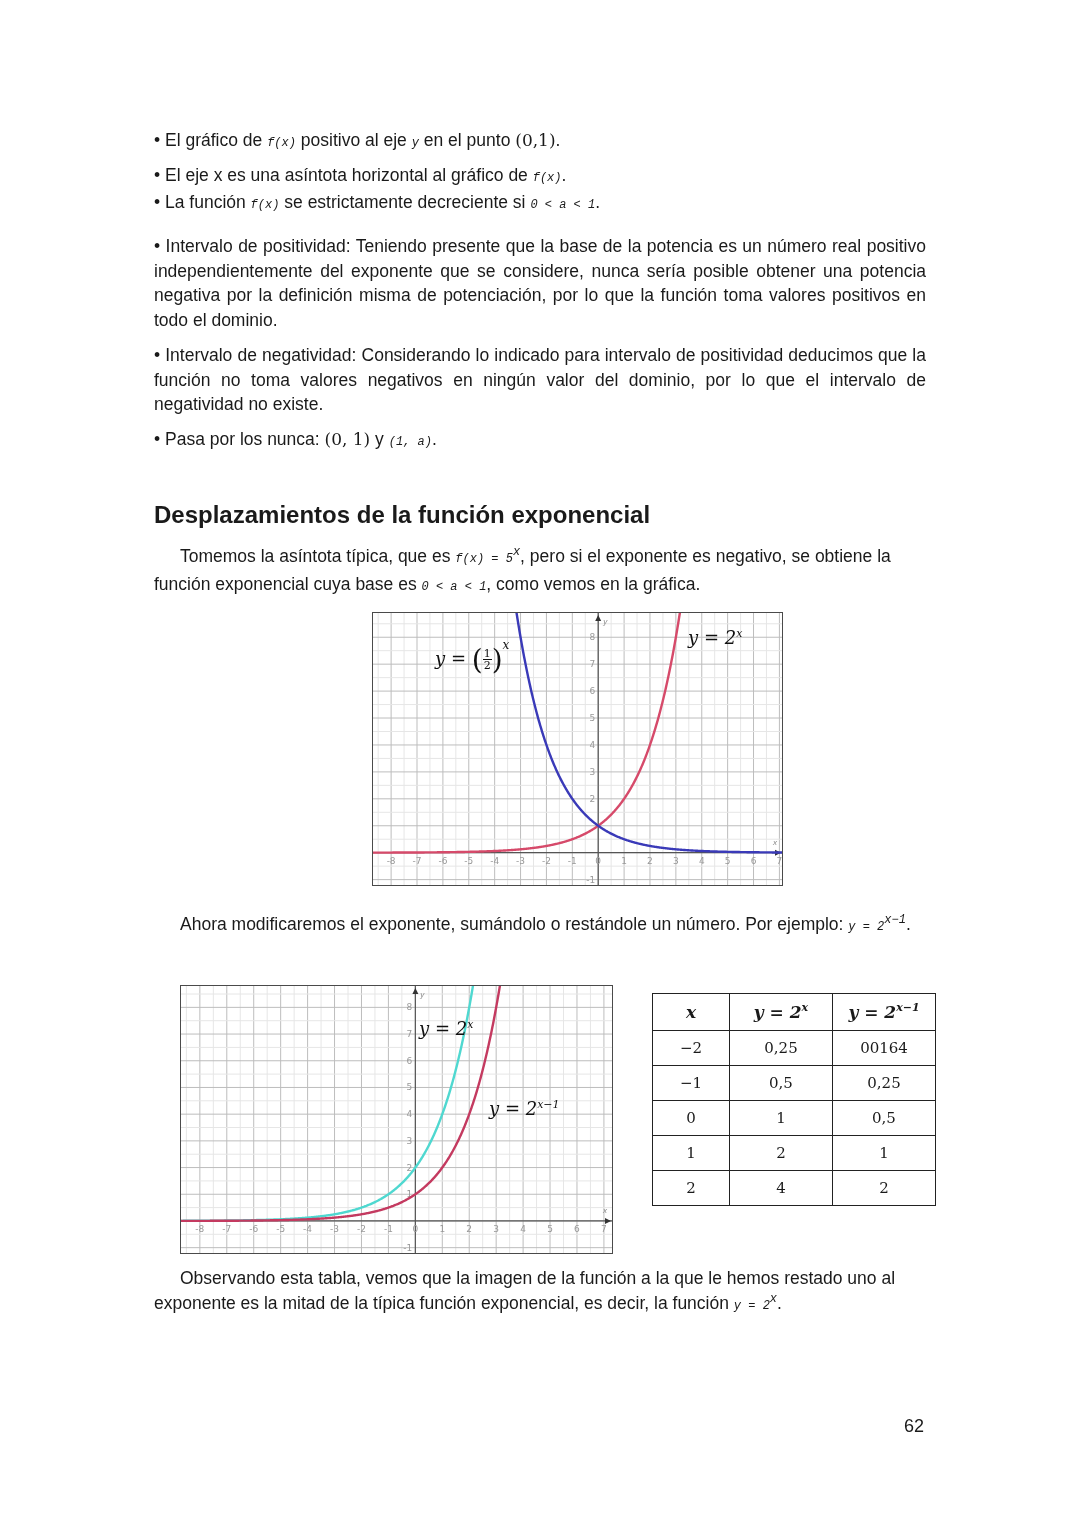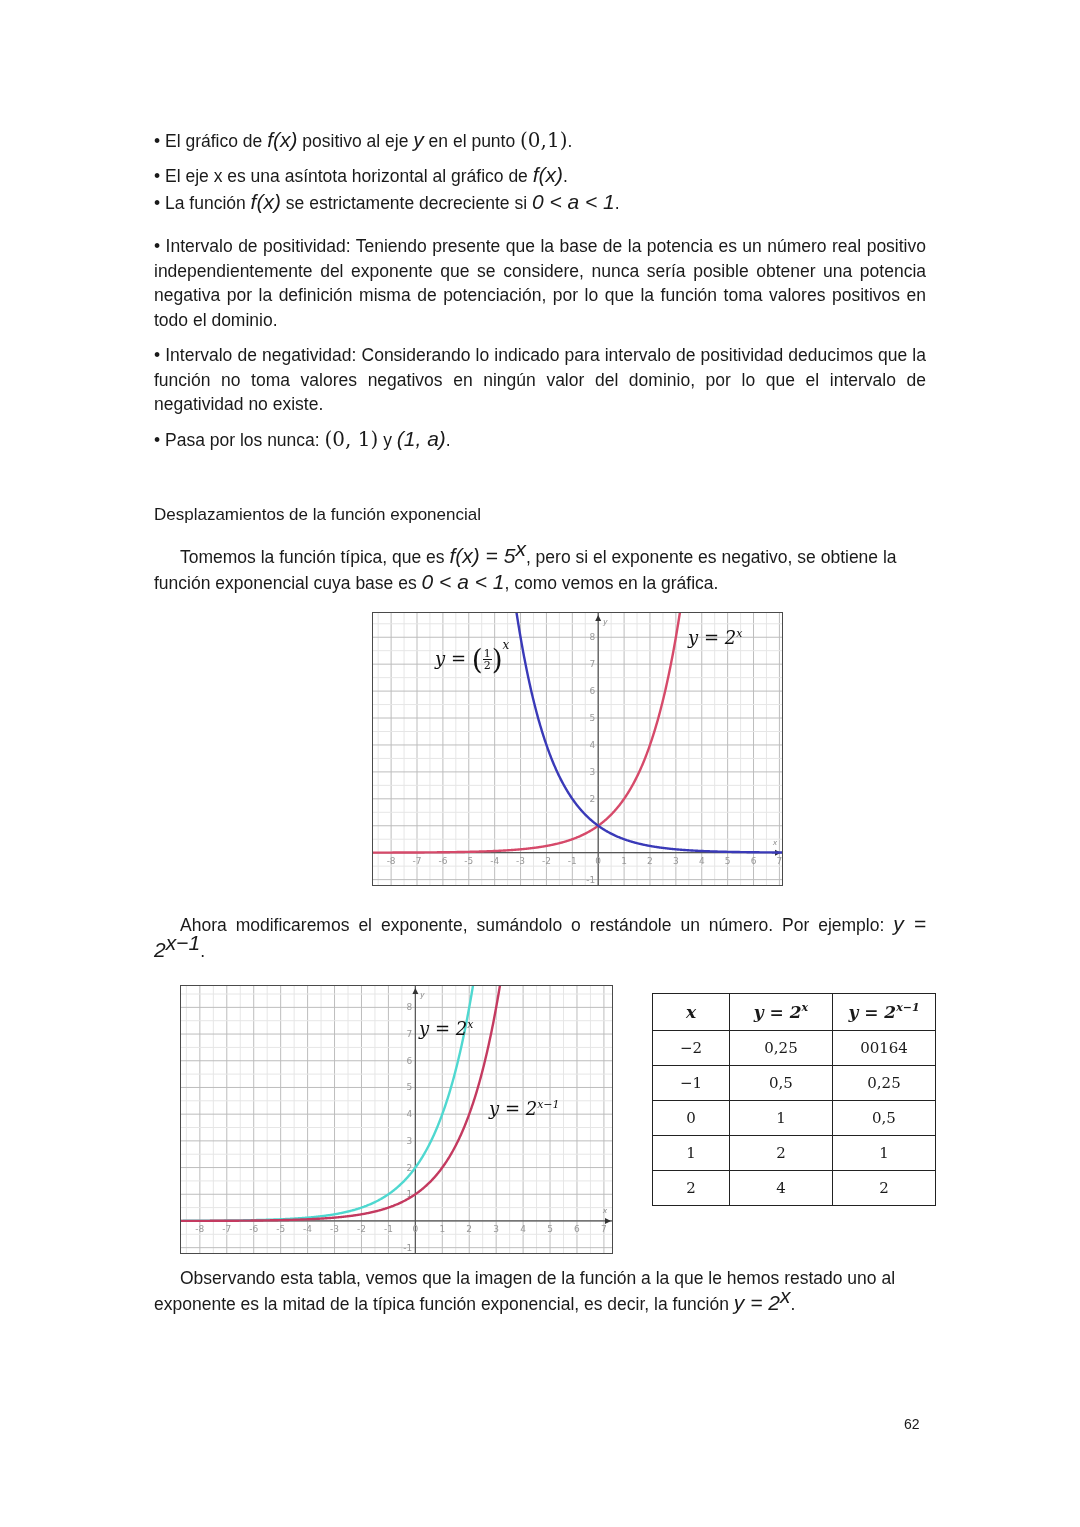--- a/index.html
+++ b/index.html
@@ -2,32 +2,32 @@
 <html><head>
 <meta charset="utf-8">
 <style>
   html, body { margin: 0; padding: 0; background: #ffffff; }
   body { width: 1080px; height: 1527px; position: relative; overflow: hidden;
          font-family: "Liberation Sans", "DejaVu Sans", sans-serif; color: #1a1a1a; }
   .page { position: absolute; left: 154px; top: 0; width: 772px; }
   .p { position: absolute; left: 0; width: 772px; font-size: 17.5px; line-height: 24.5px; }
   .just { text-align: justify; text-align-last: left; }
   .indent { text-indent: 26px; }
-  .m { font-family: Liberation Sans, sans-serif; font-style: italic; font-size: 21px; }
-  .mr { font-family: "DejaVu Serif", "Liberation Serif", serif; font-size: 20px; }
-  .heading { font-weight: normal; font-size: 17px; }
+  .m { font-family: Liberation Mono, monospace; font-style: italic; font-size: 12px; }
+  .mr { font-family: "DejaVu Serif", "Liberation Serif", serif; font-size: 17px; }
+  .heading { font-weight: bold; font-size: 24px; }
   sup { font-size: 11px; vertical-align: 7px; line-height: 0; }
   .chart { position: absolute; background: #fff; border: 1px solid #4a4a4a; }
   .chart svg { display: block; }
   .tbl { position: absolute; left: 652px; top: 993px; border-collapse: collapse; }
   .tbl td, .tbl th { border: 1.5px solid #222; text-align: center; height: 34px;
        font-family: "DejaVu Serif", "Liberation Serif", serif; font-size: 15px; padding: 0; }
   .tbl th { height: 36px; font-weight: bold; font-style: italic; font-size: 17px; }
   .tbl th sup { font-size: 11px; vertical-align: 7px; }
-  .pagenum { position: absolute; left: 904px; top: 1416px; font-size: 14px; }
+  .pagenum { position: absolute; left: 904px; top: 1416px; font-size: 18px; }
   .lbl { position: absolute; font-family: "DejaVu Serif", "Liberation Serif", serif; font-style: italic; font-size: 18px; color: #111; white-space: nowrap; }
   .frac { display: inline-block; vertical-align: middle; text-align: center; font-style: normal; font-size: 11px; line-height: 11px; }
   .frac span { display: block; }
   .frac .num { border-bottom: 1px solid #111; padding: 0 1px; }
   .paren { font-size: 28px; font-style: normal; vertical-align: middle; font-weight: 200; }
 </style>
 </head>
 <body>
 
 <div class="page">
@@ -38,21 +38,21 @@
   <div class="p" style="top:190px"><span>• La función </span><span class="m">f(x)</span><span> se estrictamente decreciente si </span><span class="m">0 &lt; a &lt; 1</span><span>.</span></div>
 
   <div class="p just" style="top:234px">• Intervalo de positividad: Teniendo presente que la base de la potencia es un número real positivo independientemente del exponente que se considere, nunca sería posible obtener una potencia negativa por la definición misma de potenciación, por lo que la función toma valores positivos en todo el dominio.</div>
 
   <div class="p just" style="top:343px">• Intervalo de negatividad: Considerando lo indicado para intervalo de positividad deducimos que la función no toma valores negativos en ningún valor del dominio, por lo que el intervalo de negatividad no existe.</div>
 
   <div class="p" style="top:427px"><span>•  Pasa por los nunca: </span><span class="mr">(0, 1)</span><span> y </span><span class="m">(1, a)</span><span>.</span></div>
 
   <div class="p heading" style="top:503px">Desplazamientos de la función exponencial</div>
 
-  <div class="p indent" style="top:544px"><span>Tomemos la función típica, que es </span><span class="m">f(x) = 5</span><sup class="m">x</sup><span>, pero si el exponente es negativo, se obtiene la función exponencial cuya base es </span><span class="m">0 &lt; a &lt; 1</span><span>, como vemos en la gráfica.</span></div>
+  <div class="p indent" style="top:544px"><span>Tomemos la asíntota típica, que es </span><span class="m">f(x) = 5</span><sup class="m">x</sup><span>, pero si el exponente es negativo, se obtiene la función exponencial cuya base es </span><span class="m">0 &lt; a &lt; 1</span><span>, como vemos en la gráfica.</span></div>
 
   <div class="p indent just" style="top:912px"><span>Ahora modificaremos el exponente, sumándolo o restándole un número. Por ejemplo: </span><span class="m">y = 2</span><sup class="m">x−1</sup><span>.</span></div>
 
   <div class="p indent" style="top:1266px"><span>Observando esta tabla, vemos que la imagen de la función a la que le hemos restado uno al exponente es la mitad de la típica función exponencial, es decir, la función </span><span class="m">y = 2</span><sup class="m">x</sup><span>.</span></div>
 </div>
 
 <div class="chart" id="chart1" style="left:372px; top:612px; width:409px; height:272px;">
   <svg id="svg1" width="409" height="272">
       <line x1="5.1772151898734" x2="5.1772151898734" y1="0" y2="272" stroke="#e6e6e6" stroke-width="1"></line>
       <line x1="18.120253164556946" x2="18.120253164556946" y1="0" y2="272" stroke="#bdbdbd" stroke-width="1"></line>

